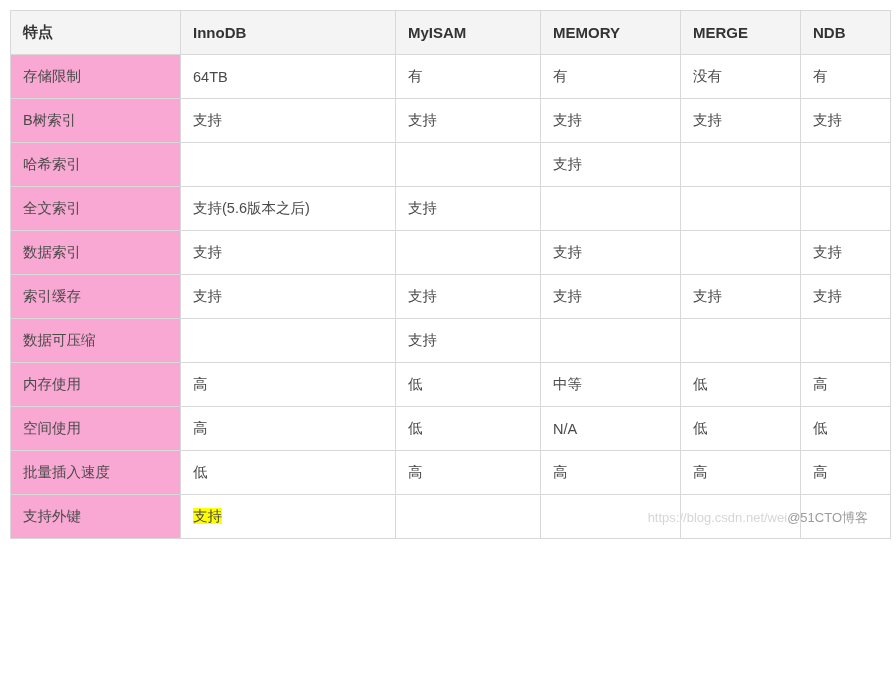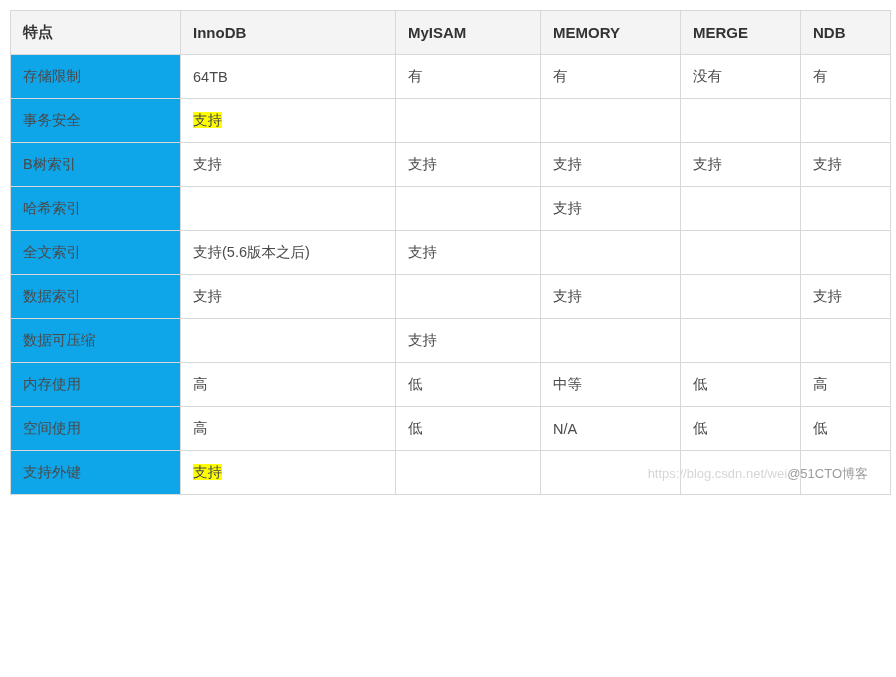--- a/index.html
+++ b/index.html
@@ -27,21 +27,21 @@
       vertical-align: middle;
       height: 44px;
     }
     th {
       background: #f4f4f4;
       font-weight: 700;
       color: #333333;
       font-size: 15px;
     }
     td.row-label {
-      background: #0ea5e9;
+      background: #f9a8d4;
       color: #4a4a4a;
     }
     col.c0 { width: 170px; }
     col.c1 { width: 215px; }
     col.c2 { width: 145px; }
     col.c3 { width: 140px; }
     col.c4 { width: 120px; }
     col.c5 { width: 90px; }
     .hl {
       background: #ffff00;
@@ -91,28 +91,20 @@
     <tbody id="tbody">
         <tr>
           <td class="row-label">存储限制</td>
           <td>64TB</td>
           <td>有</td>
           <td>有</td>
           <td>没有</td>
           <td>有</td>
         </tr>
         <tr>
-          <td class="row-label">事务安全</td>
-          <td><span class="hl">支持</span></td>
-          <td></td>
-          <td></td>
-          <td></td>
-          <td></td>
-        </tr>
-        <tr>
           <td class="row-label">B树索引</td>
           <td>支持</td>
           <td>支持</td>
           <td>支持</td>
           <td>支持</td>
           <td>支持</td>
         </tr>
         <tr>
           <td class="row-label">哈希索引</td>
           <td></td>
@@ -131,20 +123,28 @@
         </tr>
         <tr>
           <td class="row-label">数据索引</td>
           <td>支持</td>
           <td></td>
           <td>支持</td>
           <td></td>
           <td>支持</td>
         </tr>
         <tr>
+          <td class="row-label">索引缓存</td>
+          <td>支持</td>
+          <td>支持</td>
+          <td>支持</td>
+          <td>支持</td>
+          <td>支持</td>
+        </tr>
+        <tr>
           <td class="row-label">数据可压缩</td>
           <td></td>
           <td>支持</td>
           <td></td>
           <td></td>
           <td></td>
         </tr>
         <tr>
           <td class="row-label">内存使用</td>
           <td>高</td>
@@ -155,20 +155,28 @@
         </tr>
         <tr>
           <td class="row-label">空间使用</td>
           <td>高</td>
           <td>低</td>
           <td>N/A</td>
           <td>低</td>
           <td>低</td>
         </tr>
         <tr>
+          <td class="row-label">批量插入速度</td>
+          <td>低</td>
+          <td>高</td>
+          <td>高</td>
+          <td>高</td>
+          <td>高</td>
+        </tr>
+        <tr>
           <td class="row-label">支持外键</td>
           <td><span class="hl">支持</span></td>
           <td></td>
           <td></td>
           <td></td>
           <td></td>
         </tr>
       </tbody>
   </table>
   <div class="watermark">

